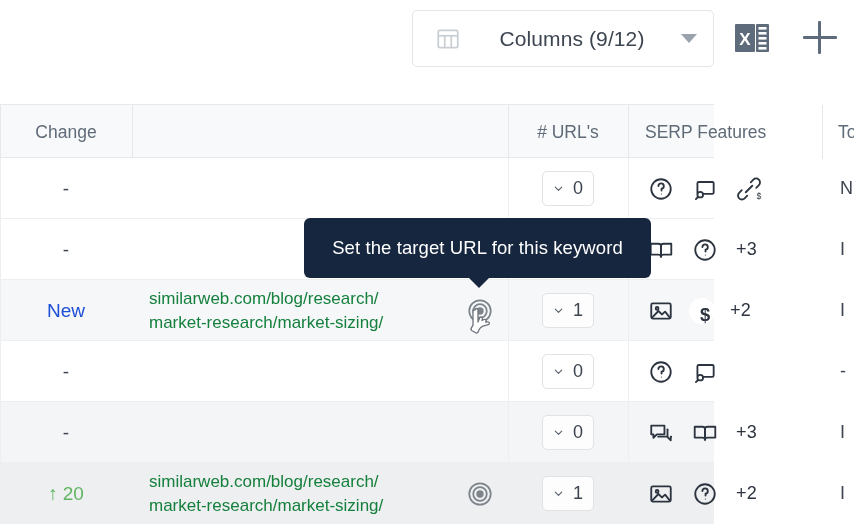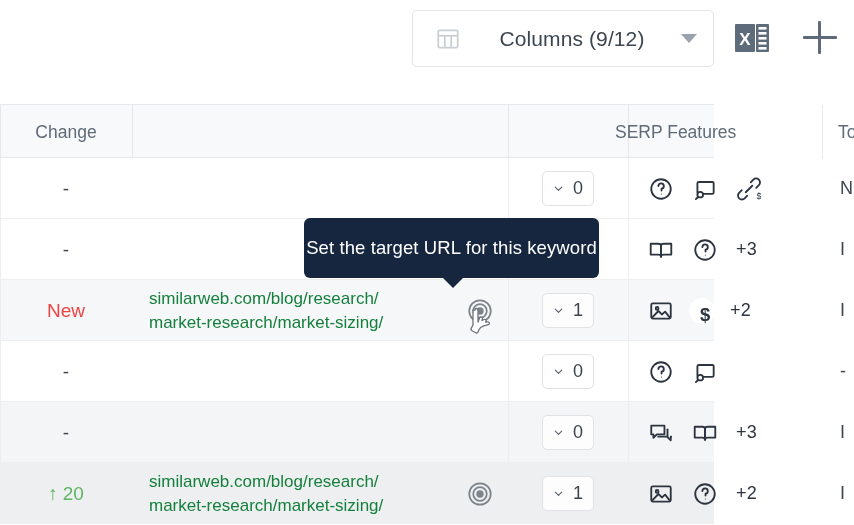--- a/index.html
+++ b/index.html
@@ -65,21 +65,21 @@
   .row.alt { background: #f6f7f8; }
   .row.g1  { background: #f4f5f6; }
   .row.g2  { background: #eeeff0; }
 
   .cell { position: absolute; top: 0; height: 61px; display: flex; align-items: center; }
   .cell-center { justify-content: center; }
 
   .rowline { position: absolute; top: 0; width: 1px; height: 61px; background: #eceef0; }
 
   .dash { font-size: 19px; color: #3c4550; }
-  .chg-new { font-size: 19px; color: #ef4444; }
+  .chg-new { font-size: 19px; color: #1d4ed8; }
   .chg-up  { font-size: 19px; color: #5fb562; display: flex; align-items: center; gap: 5px; }
   .chg-up .arr { font-size: 19px; line-height: 1; }
 
   .url {
     font-size: 17px; color: #15803d; line-height: 24px; white-space: nowrap;
   }
 
   
   .pill {
     display: flex; align-items: center; justify-content: center; gap: 9px;
@@ -95,21 +95,21 @@
   .serp .plusn { font-size: 18px; color: #2c3440; letter-spacing: .3px; }
   .hl { border-radius: 50%; background: #fff; padding: 3px; margin: -3px; }
 
   .target-ico { width: 28px; height: 28px; display: block; }
 
   .lastcol { font-size: 18px; color: #3c4550; }
 
   
   .tooltip {
     position: absolute; left: 304px; top: 218px;
-    width: 295px; height: 60px;
+    width: 347px; height: 60px;
     background: #16263f; border-radius: 6px;
     display: flex; align-items: center; justify-content: center;
     color: #ffffff; font-size: 18.5px; letter-spacing: .1px;
     z-index: 40;
   }
   .tooltip::after {
     content: ""; position: absolute; left: 50%; margin-left: -10px; bottom: -10px;
     width: 0; height: 0;
     border-left: 11px solid transparent; border-right: 11px solid transparent;
     border-top: 11px solid #16263f;
@@ -159,21 +159,22 @@
   <div class="table">
 
     <div class="thead">
       <span class="vline" style="left:0px"></span>
       <span class="vline" style="left:132px"></span>
       <span class="vline" style="left:508px"></span>
       <span class="vline" style="left:628px"></span>
       <span class="vline" style="left:822px"></span>
 
       <span class="th" style="left:0px;width:132px;justify-content:center">Change</span>
-      <span class="th" style="left:615px">SERP Features</span>
+      <span class="th" style="left:508px;width:120px;justify-content:center"># URL's</span>
+      <span class="th" style="left:645px">SERP Features</span>
       <span class="th" style="left:838px">To</span>
     </div>
 
     <div id="tbody">
         <div class="row">
           <span class="rowline" style="left:0px"></span>
           <span class="rowline" style="left:508px"></span>
           <span class="rowline" style="left:628px"></span>
           <span class="cell cell-center" style="left:0px;width:132px">
             <span class="dash">-</span>

